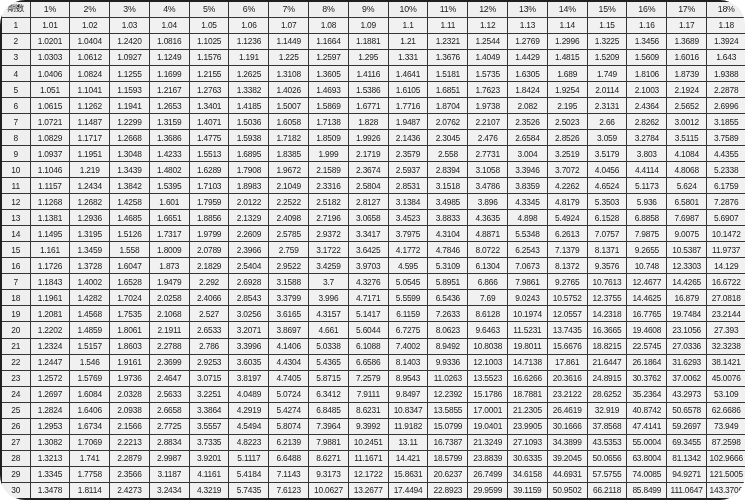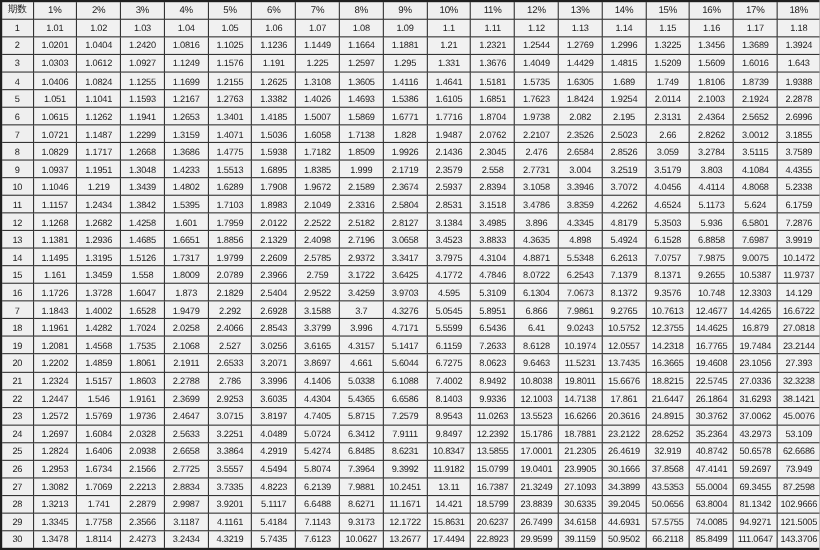--- a/index.html
+++ b/index.html
@@ -1,20 +1,21 @@
 <!DOCTYPE html>
 <html><head>
 <meta charset="utf-8">
 <style>
   html, body { margin: 0; padding: 0; background: #ffffff; }
   .page {
     width: 745px;
     height: 500px;
     overflow: hidden;
     background: #f0f0f0;
+    border-radius: 25px;
   }
   table.fv-table {
     width: 745px;
     height: 500px;
     border-collapse: collapse;
     table-layout: fixed;
     background: #f1f1f1;
     font-family: "Liberation Sans", "DejaVu Sans", sans-serif;
     font-size: 8.4px;
     letter-spacing: -0.2px;
@@ -354,21 +355,21 @@
           <td>2.7196</td>
           <td>3.0658</td>
           <td>3.4523</td>
           <td>3.8833</td>
           <td>4.3635</td>
           <td>4.898</td>
           <td>5.4924</td>
           <td>6.1528</td>
           <td>6.8858</td>
           <td>7.6987</td>
-          <td>3.9919</td>
+          <td>5.6907</td>
         </tr>
         <tr>
           <td class="period-col">14</td>
           <td>1.1495</td>
           <td>1.3195</td>
           <td>1.5126</td>
           <td>1.7317</td>
           <td>1.9799</td>
           <td>2.2609</td>
           <td>2.5785</td>
@@ -453,21 +454,21 @@
           <td>1.4282</td>
           <td>1.7024</td>
           <td>2.0258</td>
           <td>2.4066</td>
           <td>2.8543</td>
           <td>3.3799</td>
           <td>3.996</td>
           <td>4.7171</td>
           <td>5.5599</td>
           <td>6.5436</td>
-          <td>6.41</td>
+          <td>7.69</td>
           <td>9.0243</td>
           <td>10.5752</td>
           <td>12.3755</td>
           <td>14.4625</td>
           <td>16.879</td>
           <td>27.0818</td>
         </tr>
         <tr>
           <td class="period-col">19</td>
           <td>1.2081</td>

